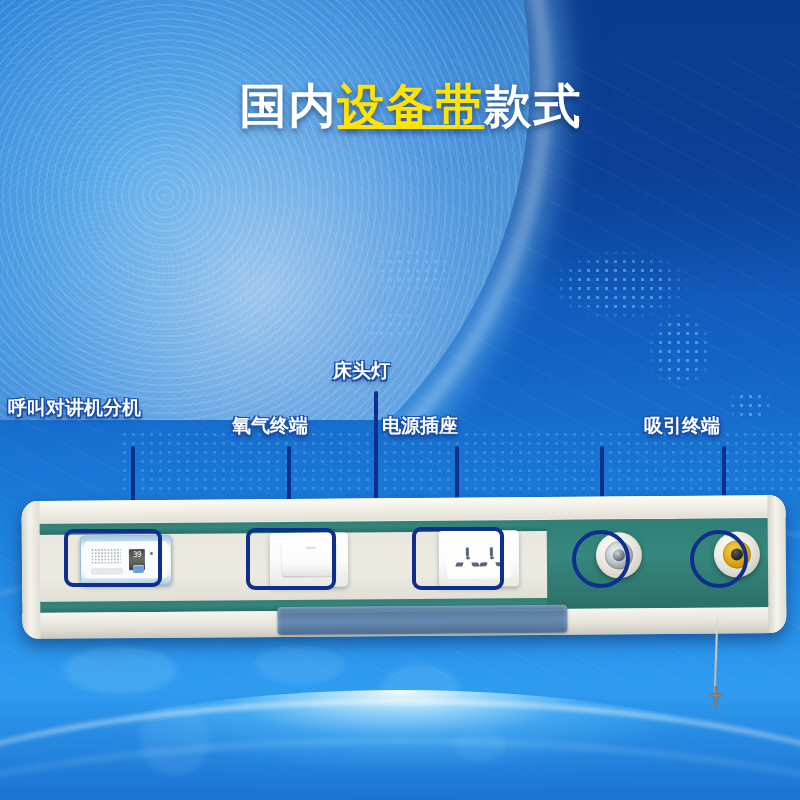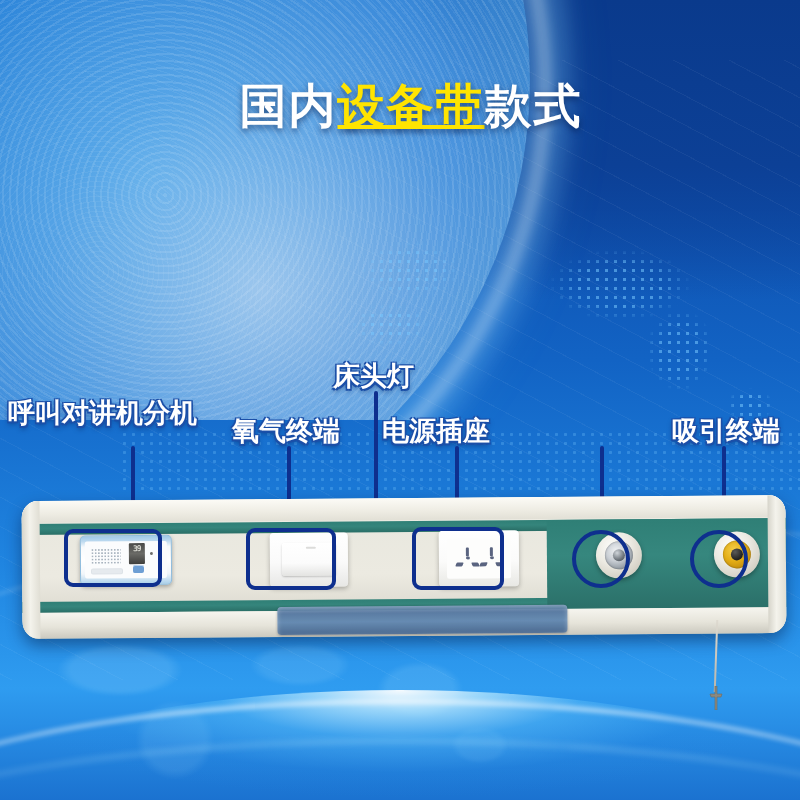--- a/index.html
+++ b/index.html
@@ -122,21 +122,21 @@
   .h-line1 .hl{color:#ffe400;text-decoration:underline;}
   .h-line2{
     margin-top:10px;font-size:47px;font-weight:bold;color:#ffffff;
     text-shadow:0 3px 6px rgba(0,22,70,.55);
     display:flex;align-items:center;justify-content:center;gap:62px;padding-left:30px;
   }
   .h-big{font-size:80px;color:#ffe400;line-height:.9;text-shadow:0 4px 8px rgba(0,22,70,.5);}
 
   
   .label{
-    position:absolute;font-size:27px;font-weight:bold;color:#ffffff;white-space:nowrap;
+    position:absolute;font-size:19px;font-weight:bold;color:#ffffff;white-space:nowrap;
     text-shadow:
       -1.5px -1.5px 0 #1b4fa8, 1.5px -1.5px 0 #1b4fa8,
       -1.5px 1.5px 0 #1b4fa8, 1.5px 1.5px 0 #1b4fa8,
       0 3px 5px rgba(3,30,85,.6);
   }
   .leader{
     position:absolute;width:4px;background:#0e2f8e;border-radius:2px;
   }
 
   
@@ -191,21 +191,21 @@
     box-shadow:0 2px 4px rgba(0,0,0,.30);
     border:1px solid #8fbcdd;
   }
   .ic-face{position:absolute;left:4px;top:5px;width:82px;height:37px;background:#fbfcfd;border-radius:2px;}
   .ic-grille{
     position:absolute;left:6px;top:7px;width:30px;height:16px;
     background-image:radial-gradient(circle,#9aa7b4 .9px,transparent 1px);
     background-size:3.2px 3.2px;opacity:.85;
   }
   .ic-display{
-    position:absolute;left:44px;top:2px;width:16px;height:21px;border-radius:1px;
+    position:absolute;left:44px;top:8px;width:16px;height:21px;border-radius:1px;
     background:linear-gradient(180deg,#4a4a48 0%,#6a6a66 50%,#3f3f3d 100%);
     color:#d8d8d0;font-size:8px;font-weight:bold;line-height:11px;text-align:center;
     font-family:"DejaVu Sans Mono",monospace;letter-spacing:-1px;
   }
   .ic-led{position:absolute;left:65px;top:11px;width:3px;height:3px;border-radius:50%;background:#6d6d6a;}
   .ic-btn{position:absolute;left:48px;top:24px;width:11px;height:8px;border-radius:2px;background:#6d9ed4;box-shadow:inset 0 1px 0 rgba(255,255,255,.6);}
   .ic-slot{position:absolute;left:6px;top:27px;width:30px;height:4px;border-radius:2px;background:#e6eaee;border:1px solid #dde2e7;}
 
   .switch{
     left:248px;top:34px;width:78px;height:54px;border-radius:4px;
@@ -298,21 +298,21 @@
   <div class="horizon-line2"></div>
 
   <div class="headline">
     <div class="h-line1"><span>国内</span><span class="hl">设备带</span><span>款式</span></div>
   </div>
 
   <div class="label" style="left:8px;top:395px">呼叫对讲机分机</div>
   <div class="label" style="left:232px;top:413px">氧气终端</div>
   <div class="label" style="left:333px;top:358px">床头灯</div>
   <div class="label" style="left:382px;top:413px">电源插座</div>
-  <div class="label" style="left:672px;top:413px">吸引终端</div>
+  <div class="label" style="left:644px;top:413px">吸引终端</div>
 
   <div class="leader" style="left:131px;top:446px;height:82px"></div>
   <div class="leader" style="left:287px;top:446px;height:82px"></div>
   <div class="leader" style="left:374px;top:391px;height:215px"></div>
   <div class="leader" style="left:455px;top:446px;height:82px"></div>
   <div class="leader" style="left:600px;top:446px;height:88px"></div>
   <div class="leader" style="left:722px;top:446px;height:88px"></div>
 
   <div class="panel-wrap">
     <div class="panel">

